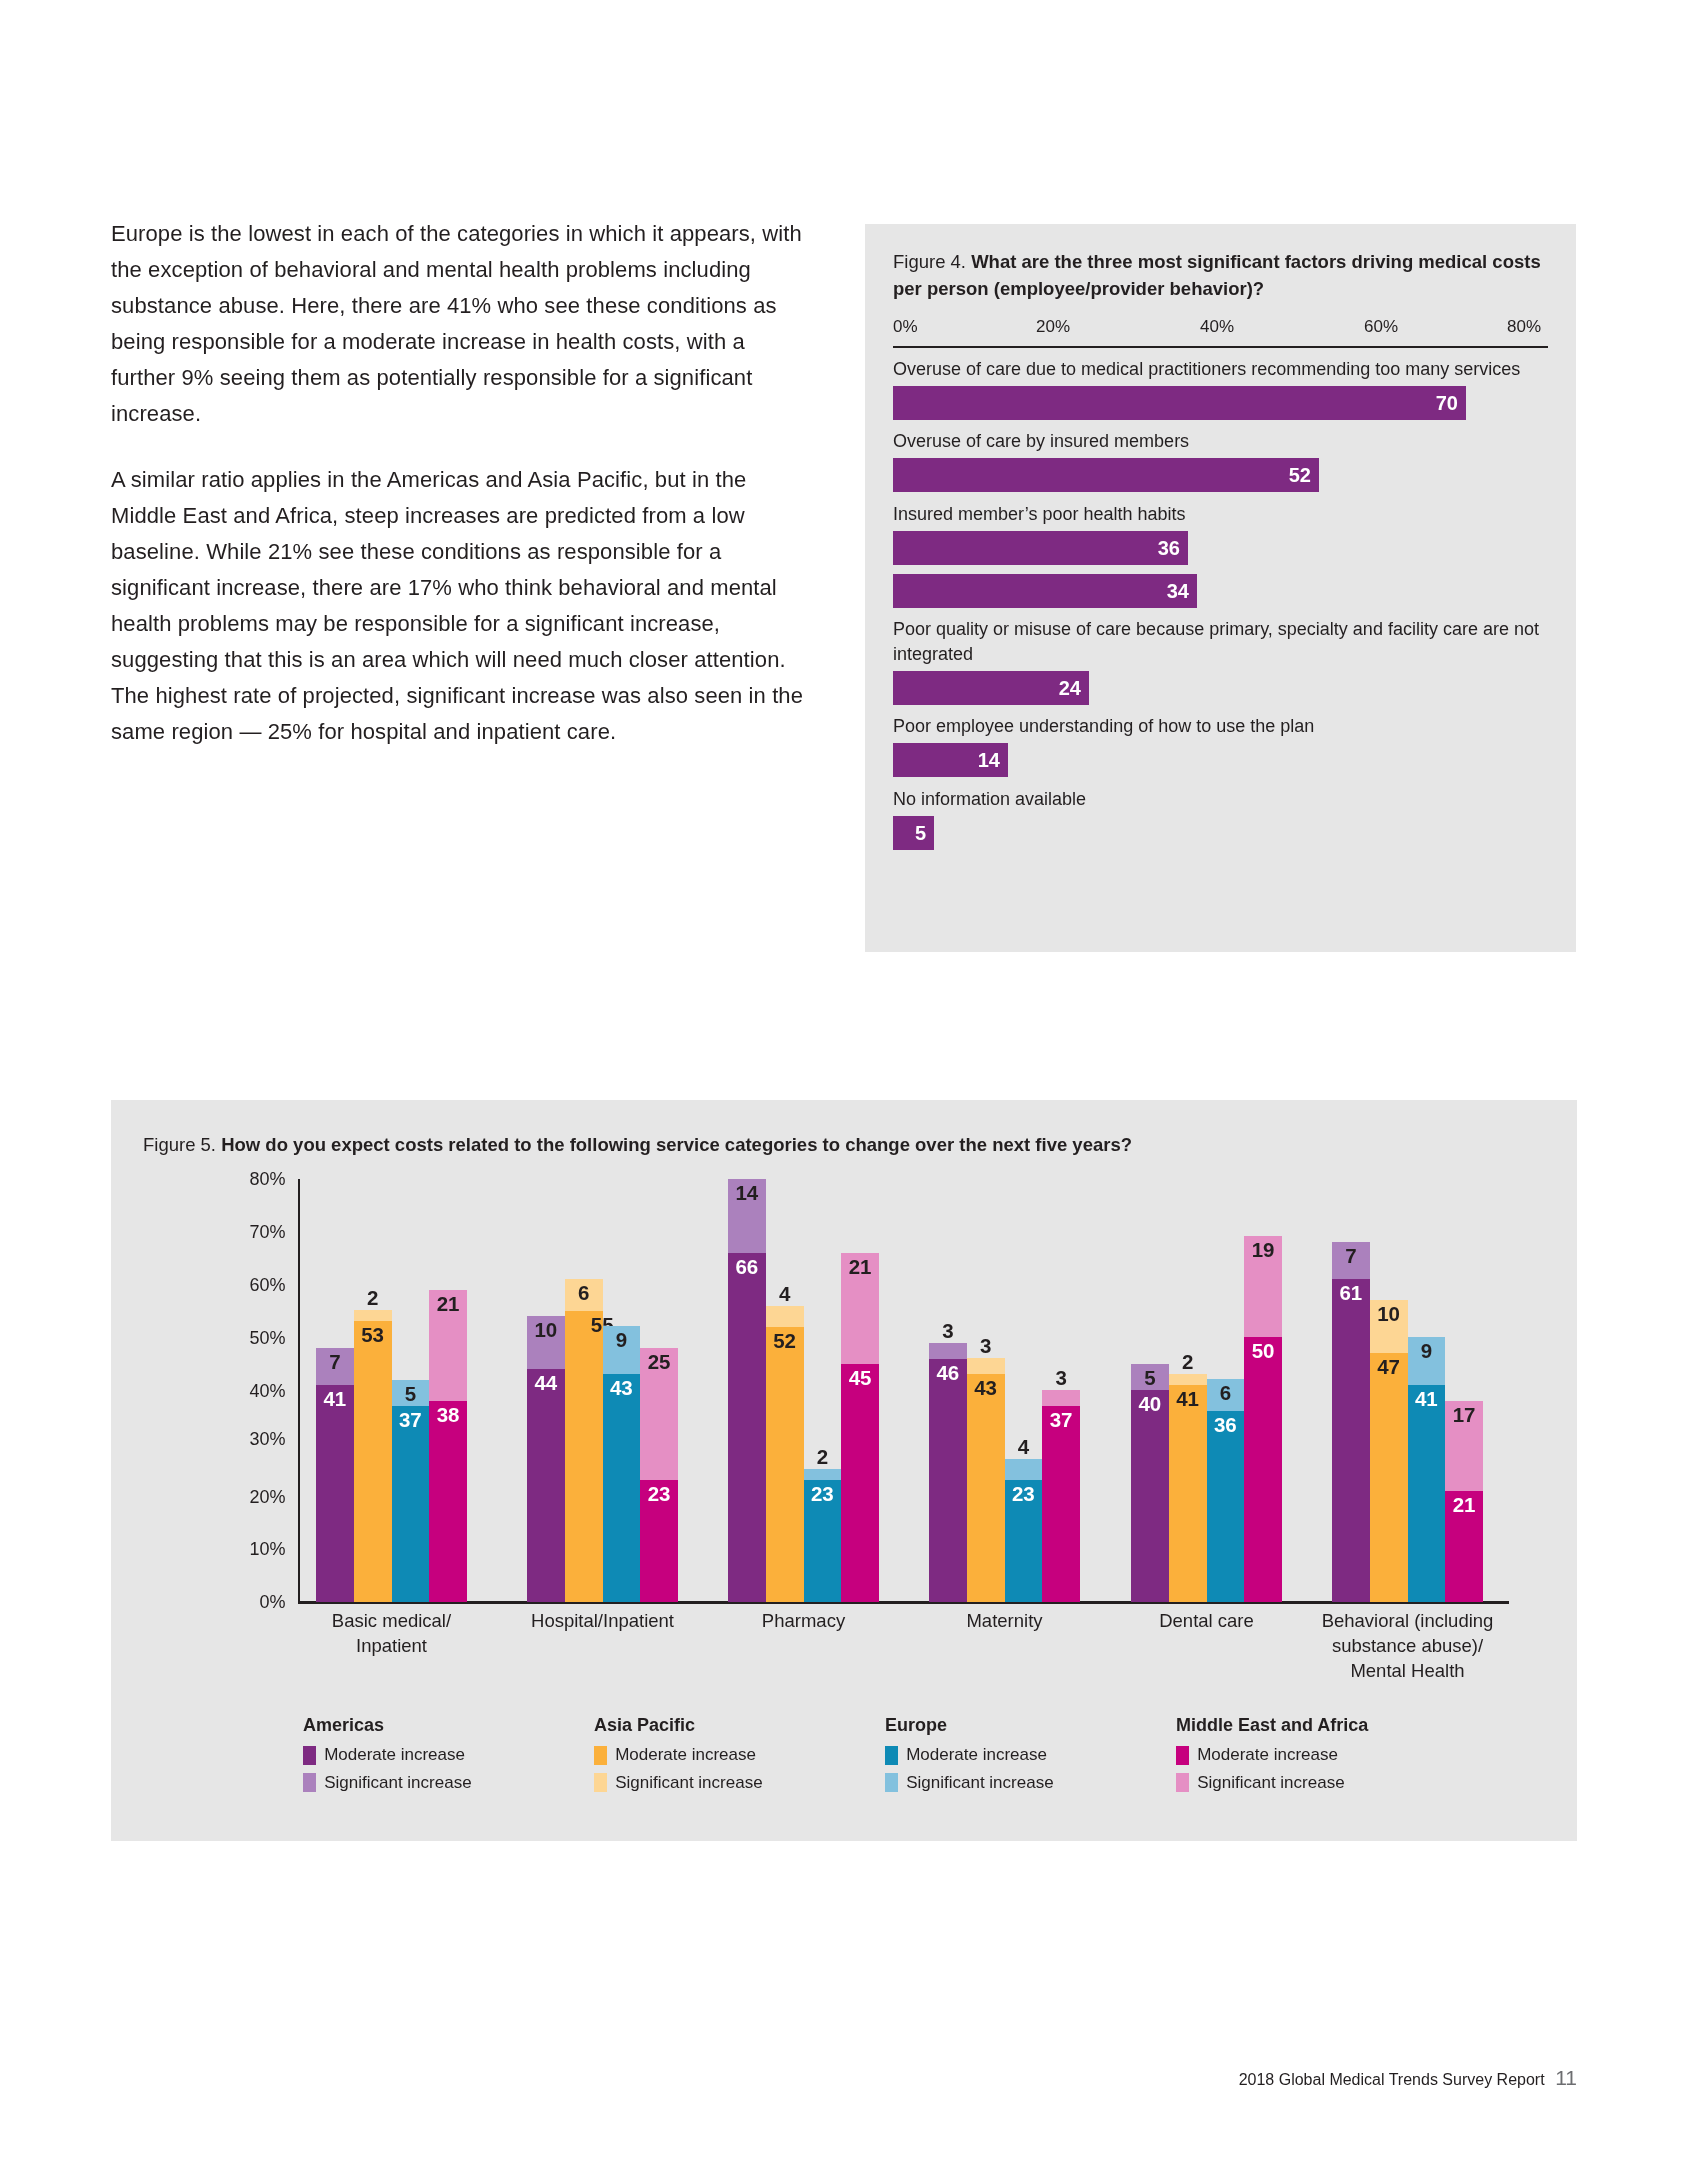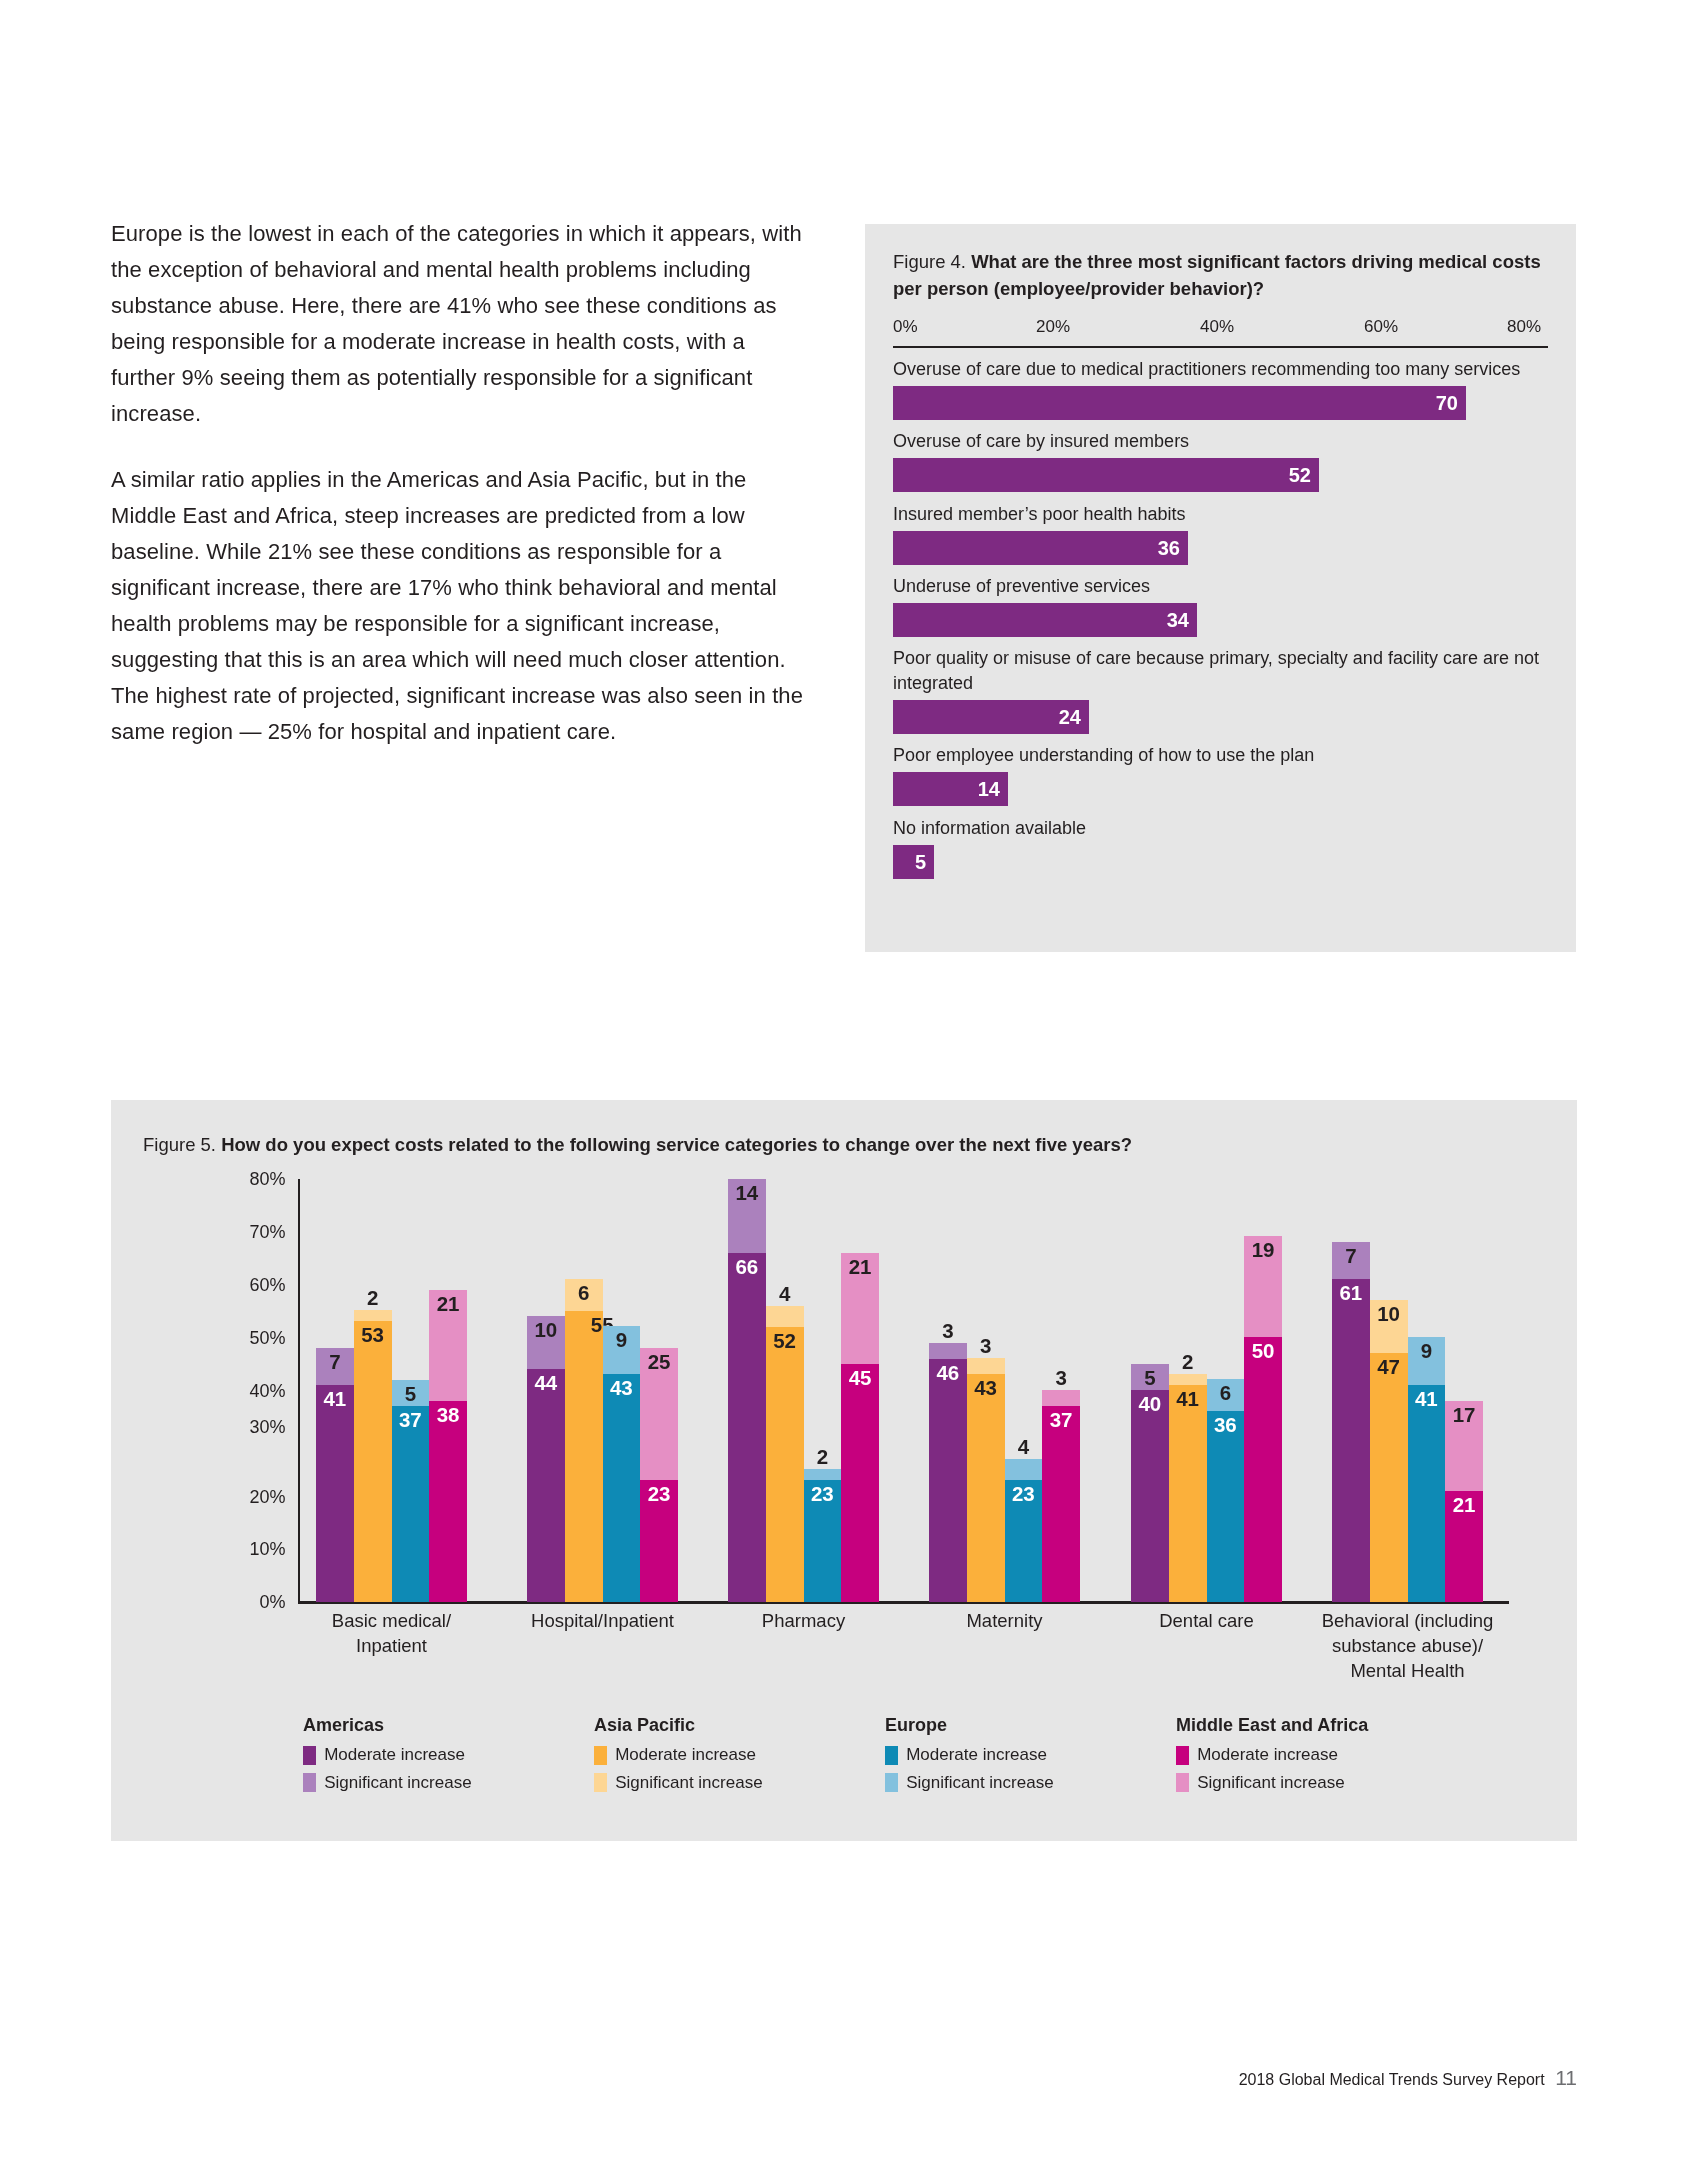--- a/index.html
+++ b/index.html
@@ -275,21 +275,20 @@
           <span class="f4-val" style="color: rgb(255, 255, 255);">52</span>
         </div>
       </div>
       <div class="f4-item">
         <div class="f4-label">Insured member’s poor health habits</div>
         <div class="f4-bar" style="width: 295px; background: rgb(126, 42, 130);">
           <span class="f4-val" style="color: rgb(255, 255, 255);">36</span>
         </div>
       </div>
       <div class="f4-item">
-        <div class="f4-label">Underuse of preventive services</div>
         <div class="f4-bar" style="width: 278px; background: rgb(126, 42, 130); padding-left: 26px;">
           <span class="f4-val" style="color: rgb(255, 255, 255);">34</span>
         </div>
       </div>
       <div class="f4-item">
         <div class="f4-label">Poor quality or misuse of care because primary, specialty and facility care are not integrated</div>
         <div class="f4-bar" style="width: 196px; background: rgb(126, 42, 130);">
           <span class="f4-val" style="color: rgb(255, 255, 255);">24</span>
         </div>
       </div>
@@ -310,21 +309,21 @@
 
 <div id="figure5-panel">
   <div id="fig5-caption" class="fig-caption">
     <span class="fig-num">Figure 5.</span>
     <span class="fig-q">How do you expect costs related to the following service categories to change over the next five years?</span>
   </div>
   <div id="fig5-yaxis">
       <div class="ytick" style="top: 423px;">0%</div>
       <div class="ytick" style="top: 370px;">10%</div>
       <div class="ytick" style="top: 318px;">20%</div>
-      <div class="ytick" style="top: 248px;">30%</div>
+      <div class="ytick" style="top: 260px;">30%</div>
       <div class="ytick" style="top: 212px;">40%</div>
       <div class="ytick" style="top: 159px;">50%</div>
       <div class="ytick" style="top: 106px;">60%</div>
       <div class="ytick" style="top: 53px;">70%</div>
       <div class="ytick" style="top: 0px;">80%</div>
     </div>
   <div id="yaxis-line"></div>
   <div id="xaxis-line"></div>
   <div id="fig5-plot">
       <div class="group" style="left: 16px; width: 151px;">

